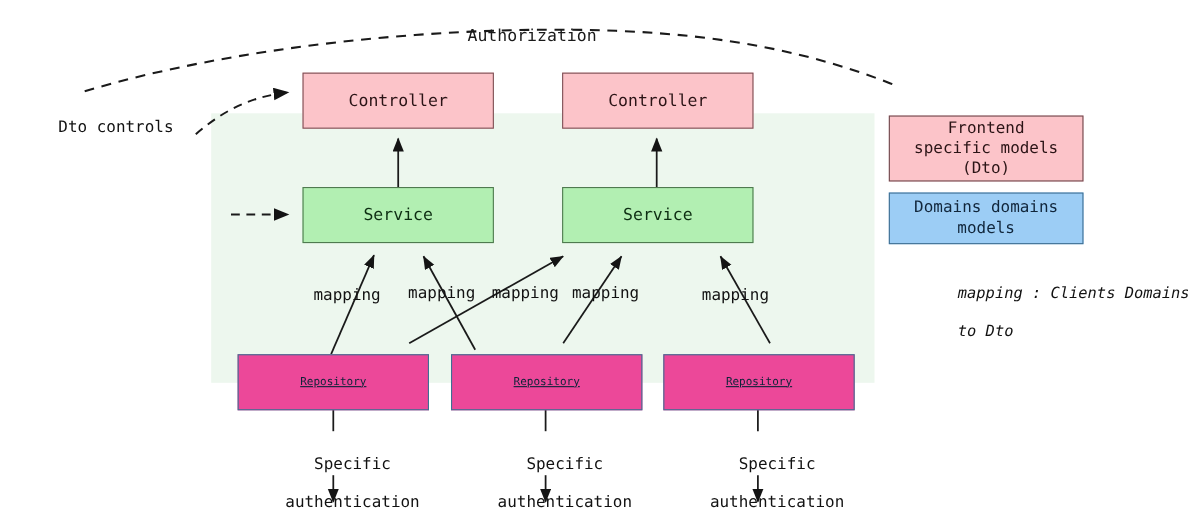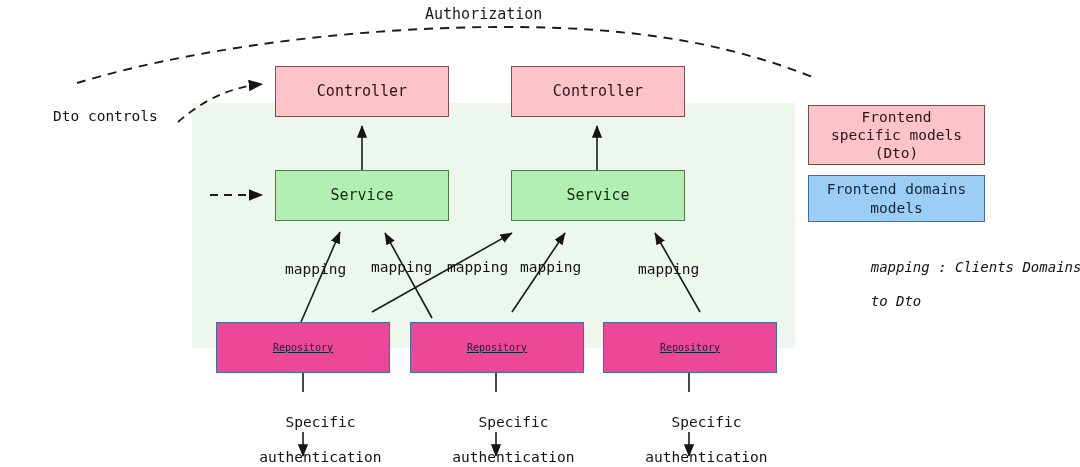--- a/index.html
+++ b/index.html
@@ -81,21 +81,21 @@
     <path d="M303,372 L303,392" fill="none" stroke="#1a1a1a" stroke-width="1.6"></path>
     <path d="M303,432 L303,456" fill="none" stroke="#1a1a1a" stroke-width="1.6" marker-end="url(#arrowFull)"></path>
 
     <path d="M496,372 L496,392" fill="none" stroke="#1a1a1a" stroke-width="1.6"></path>
     <path d="M496,432 L496,456" fill="none" stroke="#1a1a1a" stroke-width="1.6" marker-end="url(#arrowFull)"></path>
 
     <path d="M689,372 L689,392" fill="none" stroke="#1a1a1a" stroke-width="1.6"></path>
     <path d="M689,432 L689,456" fill="none" stroke="#1a1a1a" stroke-width="1.6" marker-end="url(#arrowFull)"></path>
   </svg>
 
-  <div class="title" style="left:425px;top:5px;">Authorization</div>
+  <div class="title" style="left:425px;top:23px;">Authorization</div>
 
   <div class="lbl" style="left:53px;top:108px;">Dto controls</div>
 
   <div class="node ctrl" style="left:275px;top:66px;width:174px;height:51px;">
     <span>Controller</span>
   </div>
   <div class="node ctrl" style="left:511px;top:66px;width:174px;height:51px;">
     <span>Controller</span>
   </div>
 
@@ -137,21 +137,21 @@
 
   <div class="legend-top" style="left:808px;top:105px;width:177px;height:60px;">
     <div>
       <span>Frontend</span><br>
       <span>specific models</span><br>
       <span>(Dto)</span>
     </div>
   </div>
   <div class="legend-bot" style="left:808px;top:175px;width:177px;height:47px;">
     <div>
-      <span>Frontend domains</span><br>
+      <span>Domains domains</span><br>
       <span>models</span>
     </div>
   </div>
 
   <div class="lbl small" style="left:837px;top:242px;font-style:italic;">
     <span>mapping : Clients Domains</span><br>
     <span>to Dto</span>
   </div>
 
 </div>

